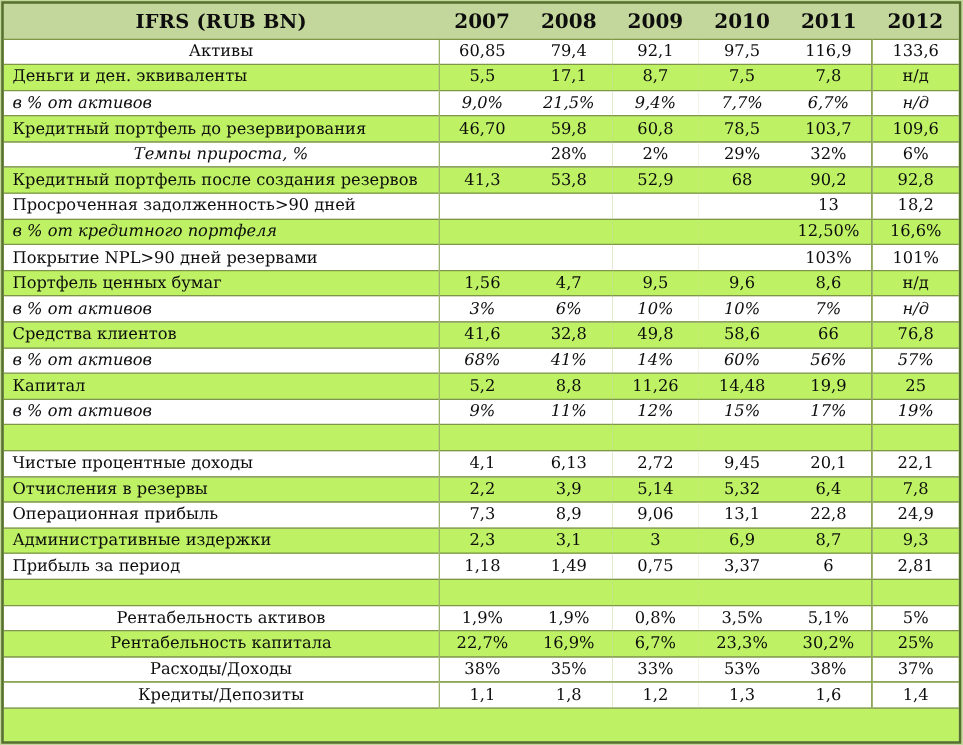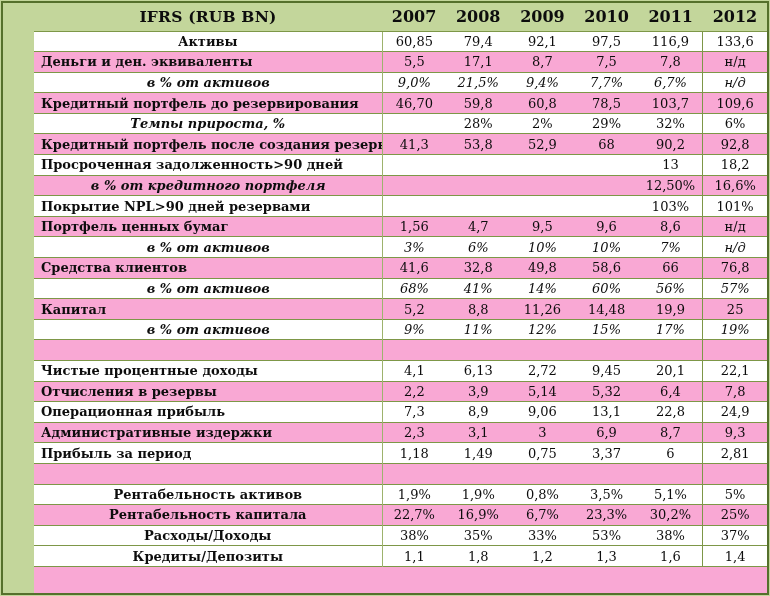--- a/index.html
+++ b/index.html
@@ -9,21 +9,20 @@
     font-family:"DejaVu Serif","Liberation Serif",serif;
     position:relative;
     -webkit-font-smoothing:antialiased;
   }
   .frame{
     position:absolute;
     left:1px;top:1px;right:1px;bottom:1px;
     border:2px solid #55702c;
     background:#c3d69b;
     overflow:hidden;
-    padding-left:31px;
   }
   table{
     width:100%;height:100%;
     border-collapse:collapse;
     table-layout:fixed;
     color:#0d0d0d;
   }
   col.c-label{width:348px;}
   thead tr{height:28px;}
   thead th{
@@ -38,30 +37,30 @@
   tbody tr{height:20.6px;}
   tbody td{
     font-size:13px;
     padding:0 3px;
     white-space:nowrap;
     overflow:hidden;
     border-top:1px solid #7d9747;
     vertical-align:middle;
   }
   tr.w{background:#ffffff;}
-  tr.g{background:#f9a8d4;margin-top:48px;}
+  tr.g{background:#bef264;margin-top:48px;}
   td.lbl{
-    font-weight:bold;
+    font-weight:normal;
     text-align:left;
     padding-left:7px;
     border-right:1px solid rgba(125,151,71,.55);
   }
   tr.v-center td.lbl{text-align:center;padding-left:3px;}
   tr.v-center-italic td.lbl{text-align:center;font-style:italic;padding-left:3px;}
-  tr.v-sub td.lbl{text-align:center;font-style:italic;padding-right:6px;}
+  tr.v-sub td.lbl{text-align:left;font-style:italic;padding-right:6px;}
   td.val{text-align:center;}
   td.val.last{border-left:1px solid #7d9747;}
   tr.it td.val{font-style:italic;}
   tr.filler{height:auto;}
   tr.filler td{border-top:1px solid #7d9747;}
 </style>
 </head>
 <body>
 
 <div class="frame">

